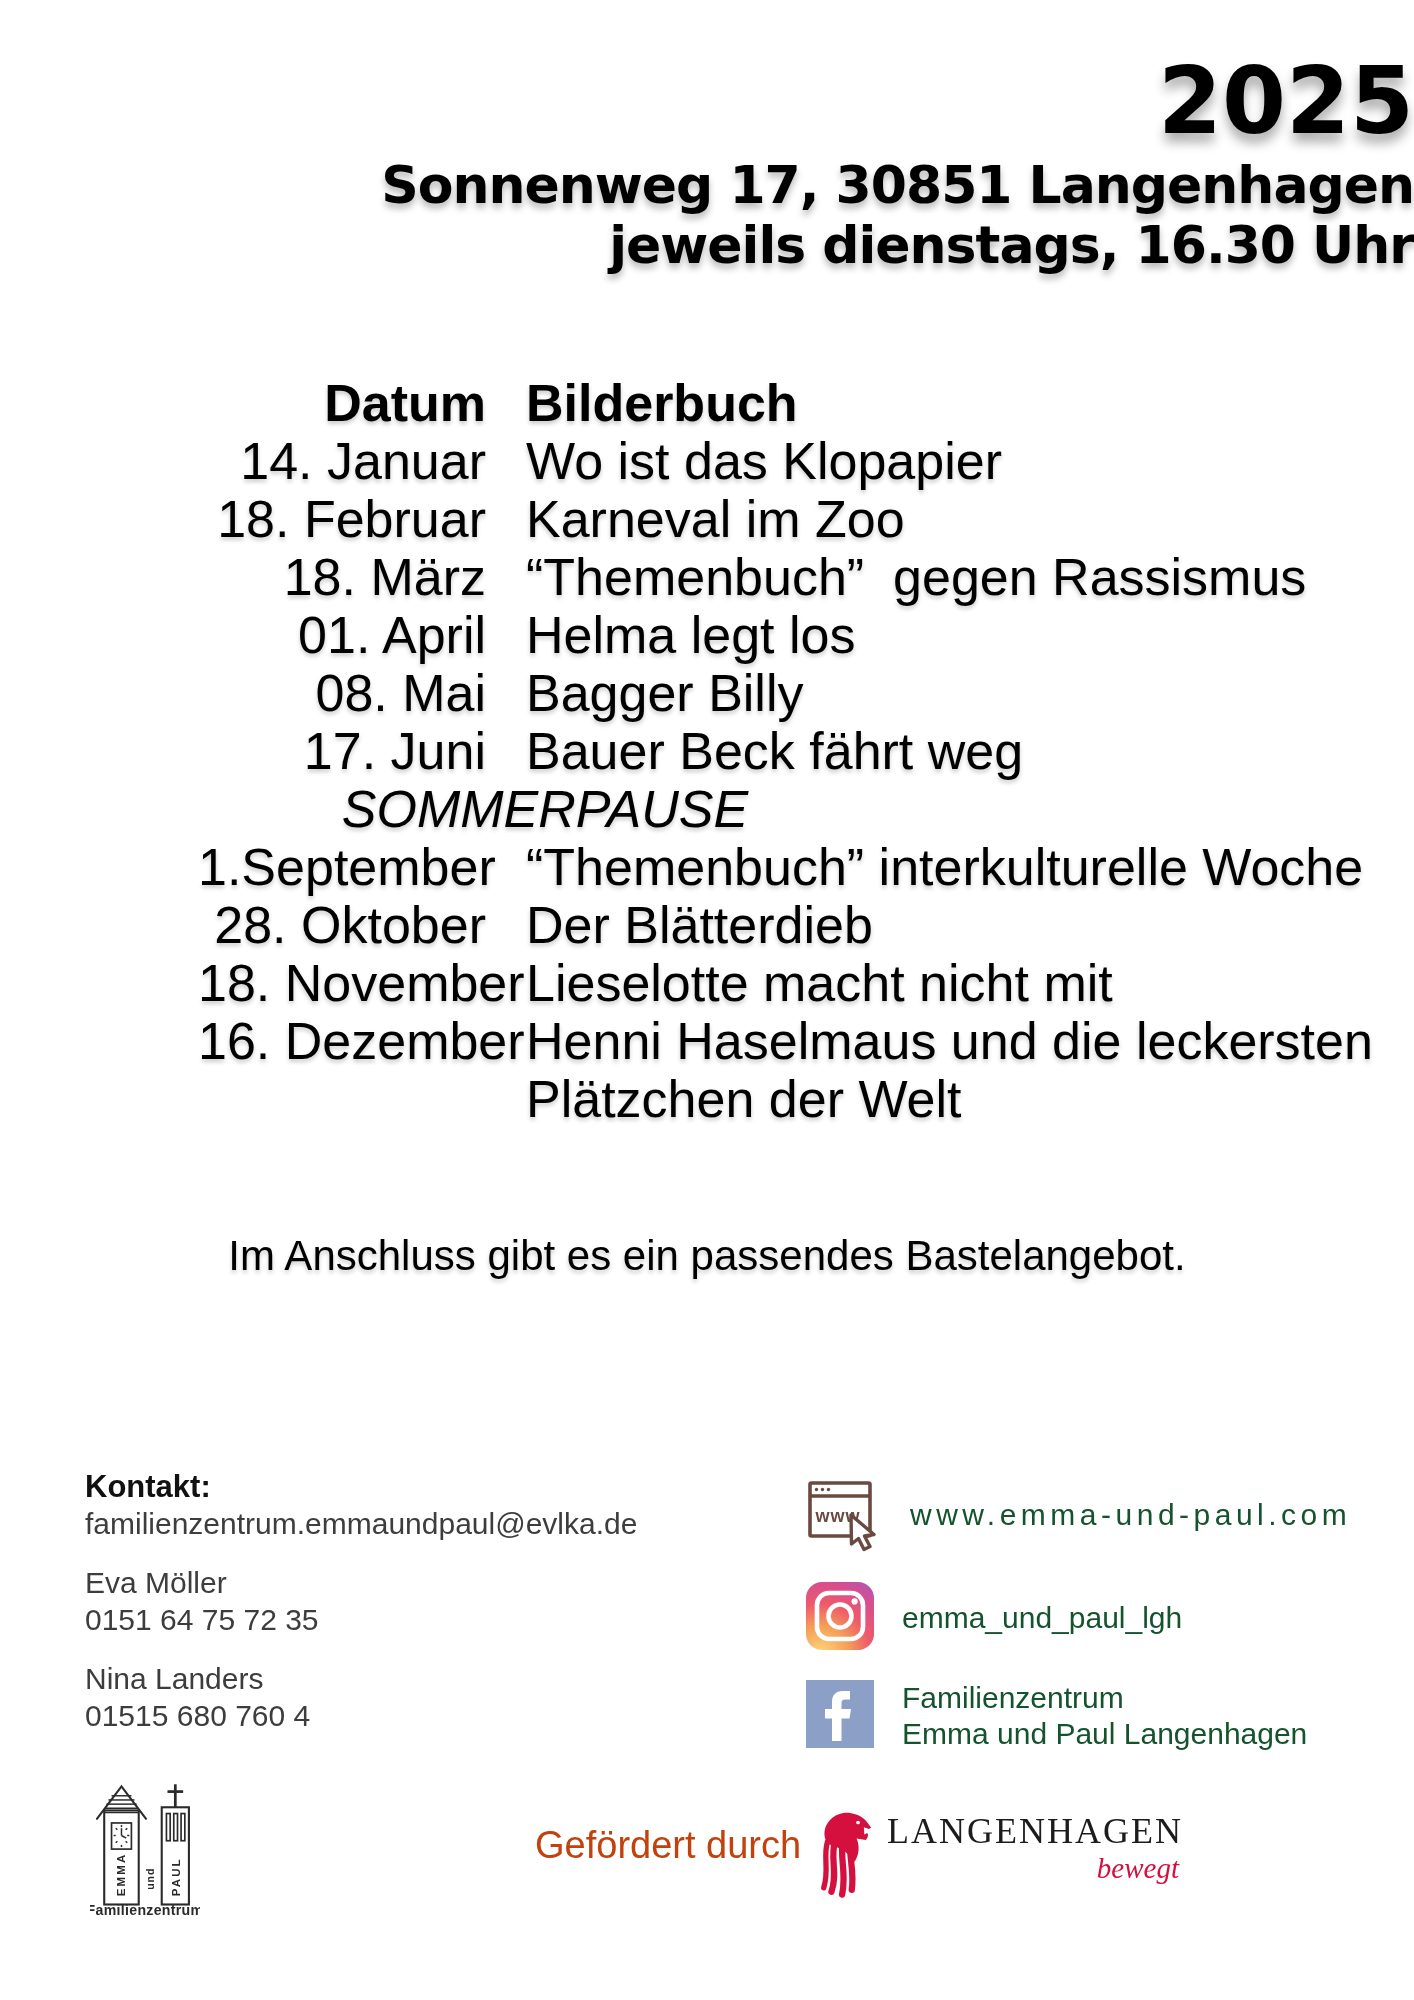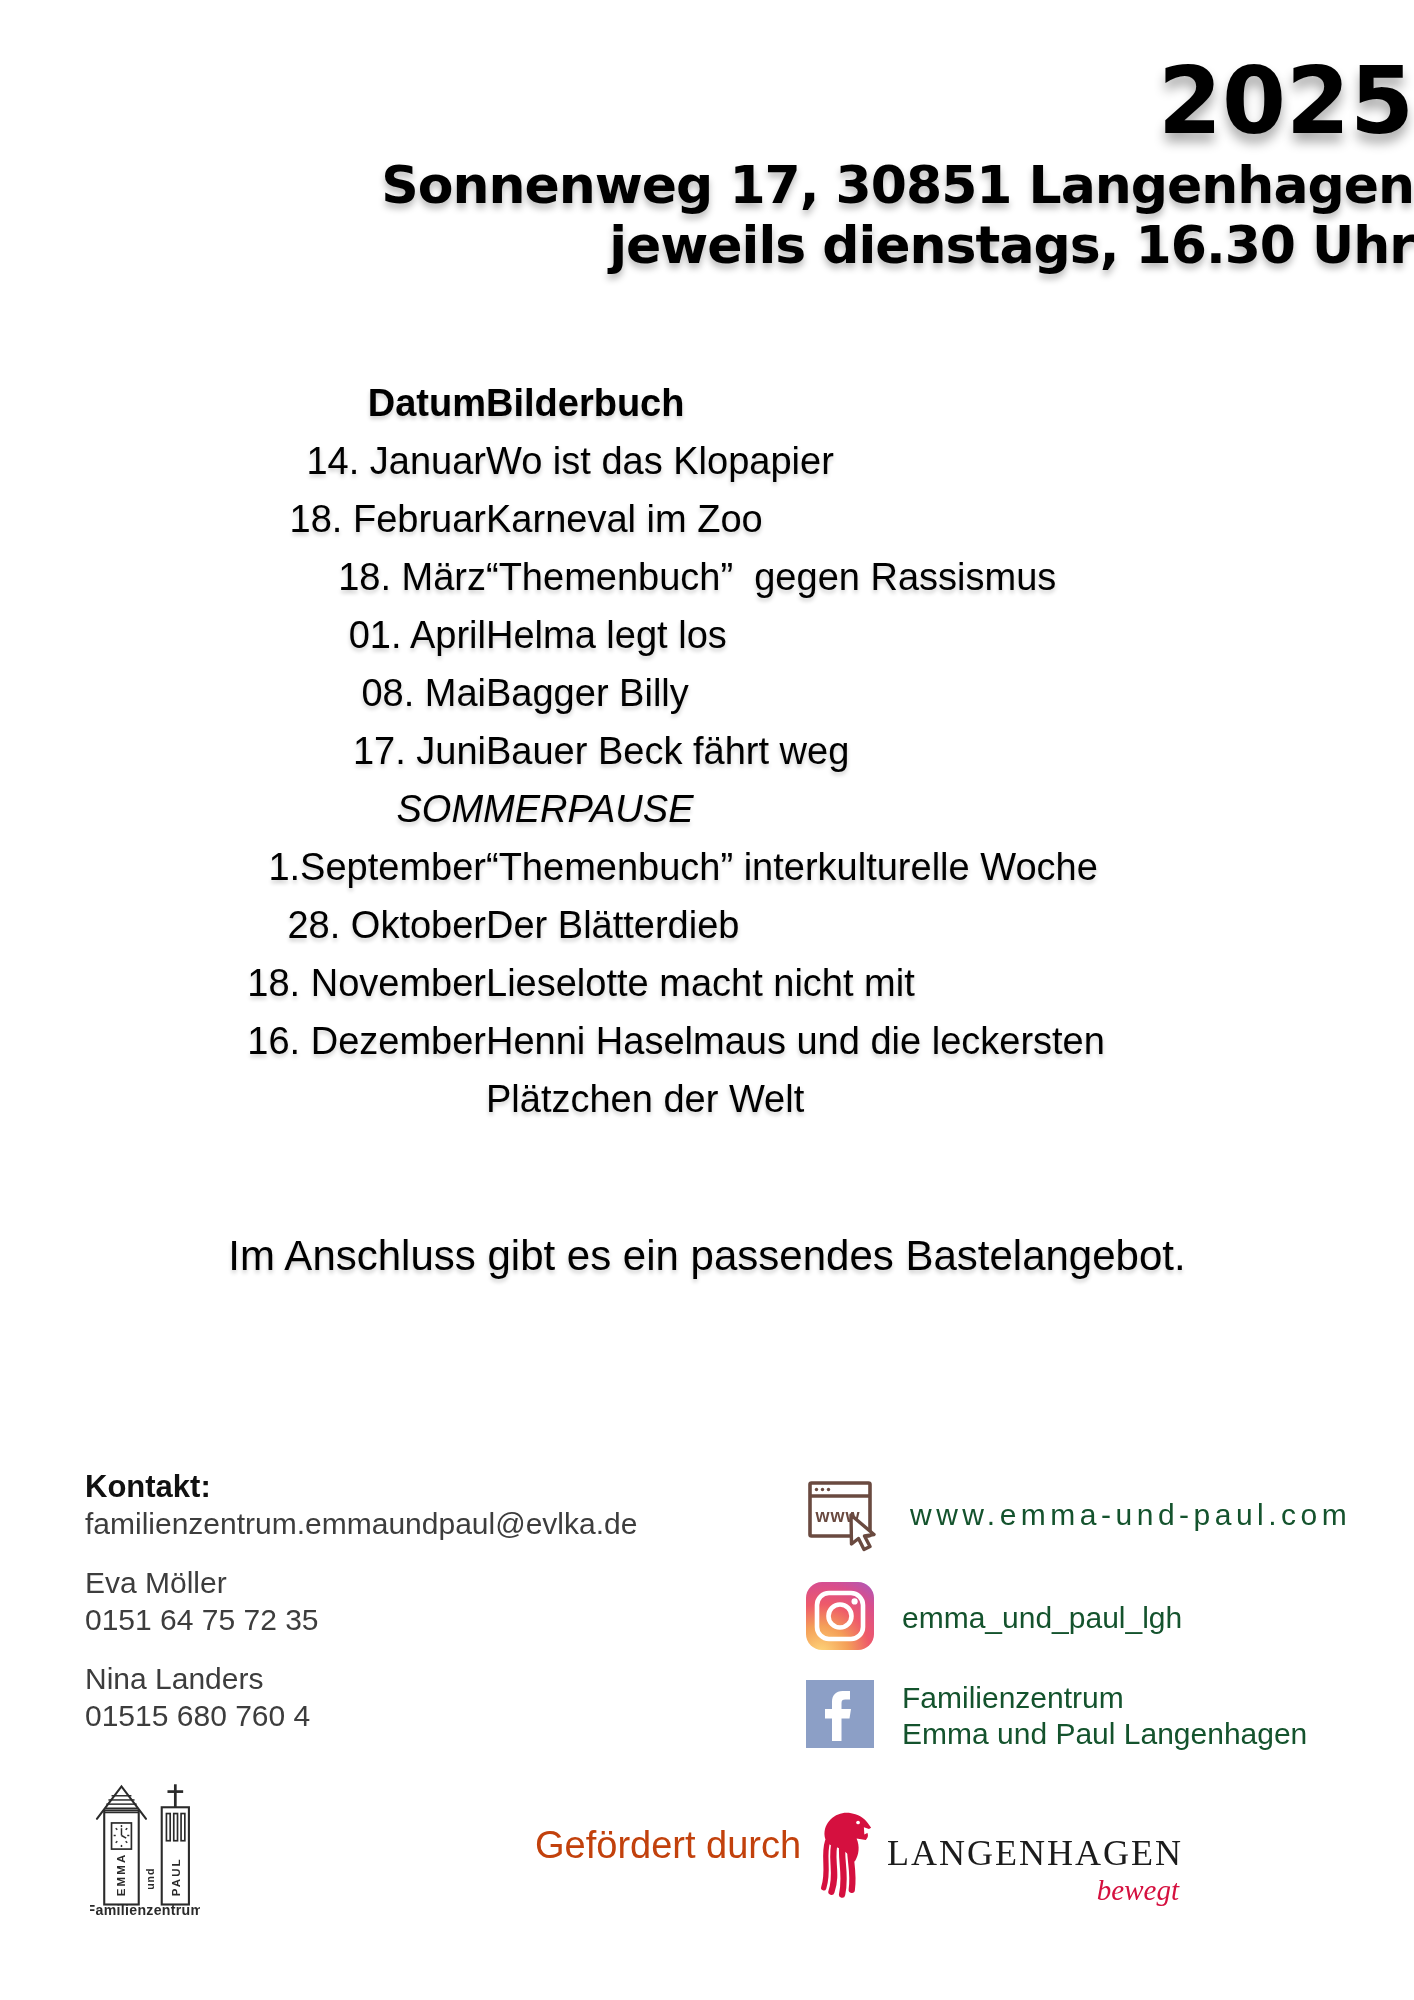--- a/index.html
+++ b/index.html
@@ -20,22 +20,22 @@
     text-shadow:0 11px 14px rgba(0,0,0,.33);
   }
   .subtitle{
     font-family:"DejaVu Sans", sans-serif;font-weight:bold;
     font-size:52px;line-height:1.15;letter-spacing:-1px;margin-top:8px;
     text-shadow:0 5px 7px rgba(0,0,0,.28);
   }
   
   .schedule{
     margin:98px 0 0 198px;
-    display:grid;grid-template-columns:288px 700px;
-    font-size:38px;line-height:58px;
+    display:grid;grid-template-columns:288px 700px;column-gap:40px;
+    font-size:52px;line-height:58px;
     text-shadow:0 3px 4px rgba(0,0,0,.20);
   }
   .schedule .date{text-align:right;white-space:pre;}
   .schedule .book{text-align:left;white-space:pre;}
   .schedule .th{font-weight:bold;}
   .schedule .break{
     grid-column:1 / span 2;width:694px;text-align:center;font-style:italic;
   }
   .note{
     text-align:center;font-size:42px;line-height:64px;margin-top:96px;
@@ -48,21 +48,21 @@
   
   .links{position:absolute;left:806px;top:1474px;}
   .linkrow{display:flex;align-items:center;margin-bottom:26px;}
   .linkrow .txt{font-size:30px;color:#14532d;margin-left:28px;line-height:36px;}
   .linkrow .url{letter-spacing:4.5px;}
   .icon-box{flex:0 0 auto;}
   
   .center-logo{position:absolute;left:90px;top:1778px;}
   .funded{position:absolute;left:535px;top:1824px;font-size:38px;color:#c2410c;}
   .citylogo{position:absolute;left:815px;top:1808px;display:flex;align-items:flex-start;}
-  .citylogo .wordmark{margin-left:12px;margin-top:26px;}
+  .citylogo .wordmark{margin-left:12px;margin-top:4px;}
   .citylogo .cityname{
     font-family:"Liberation Serif", serif;font-size:36px;letter-spacing:2px;color:#1c1c1c;line-height:1.1;
   }
   .citylogo .tagline{
     font-family:"Liberation Serif", serif;font-style:italic;font-size:29px;color:#d5103f;
     text-align:right;padding-right:4px;margin-top:0px;
   }
 </style>
 </head>
 <body>

